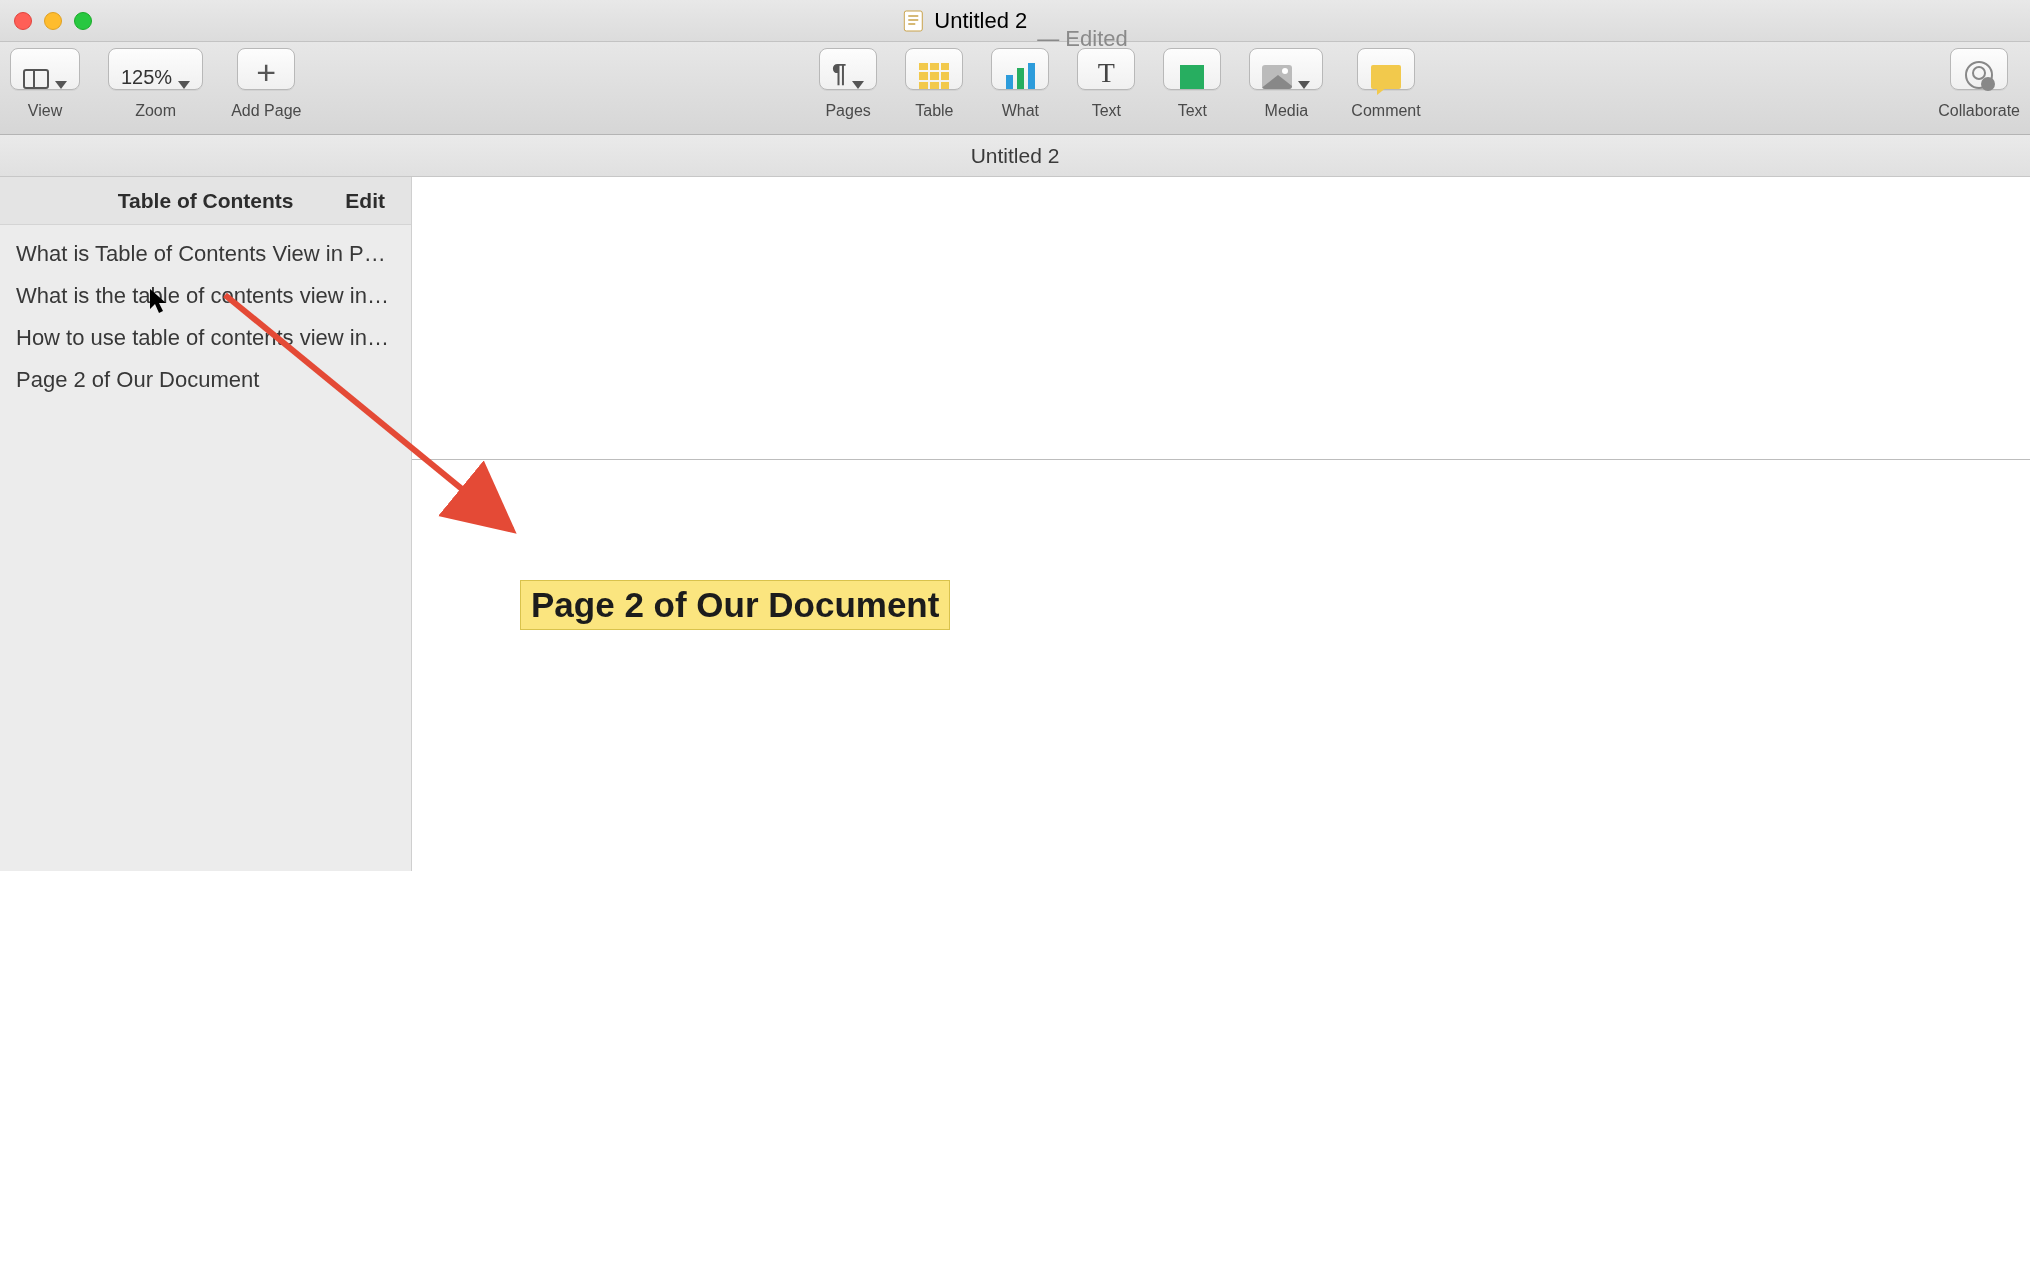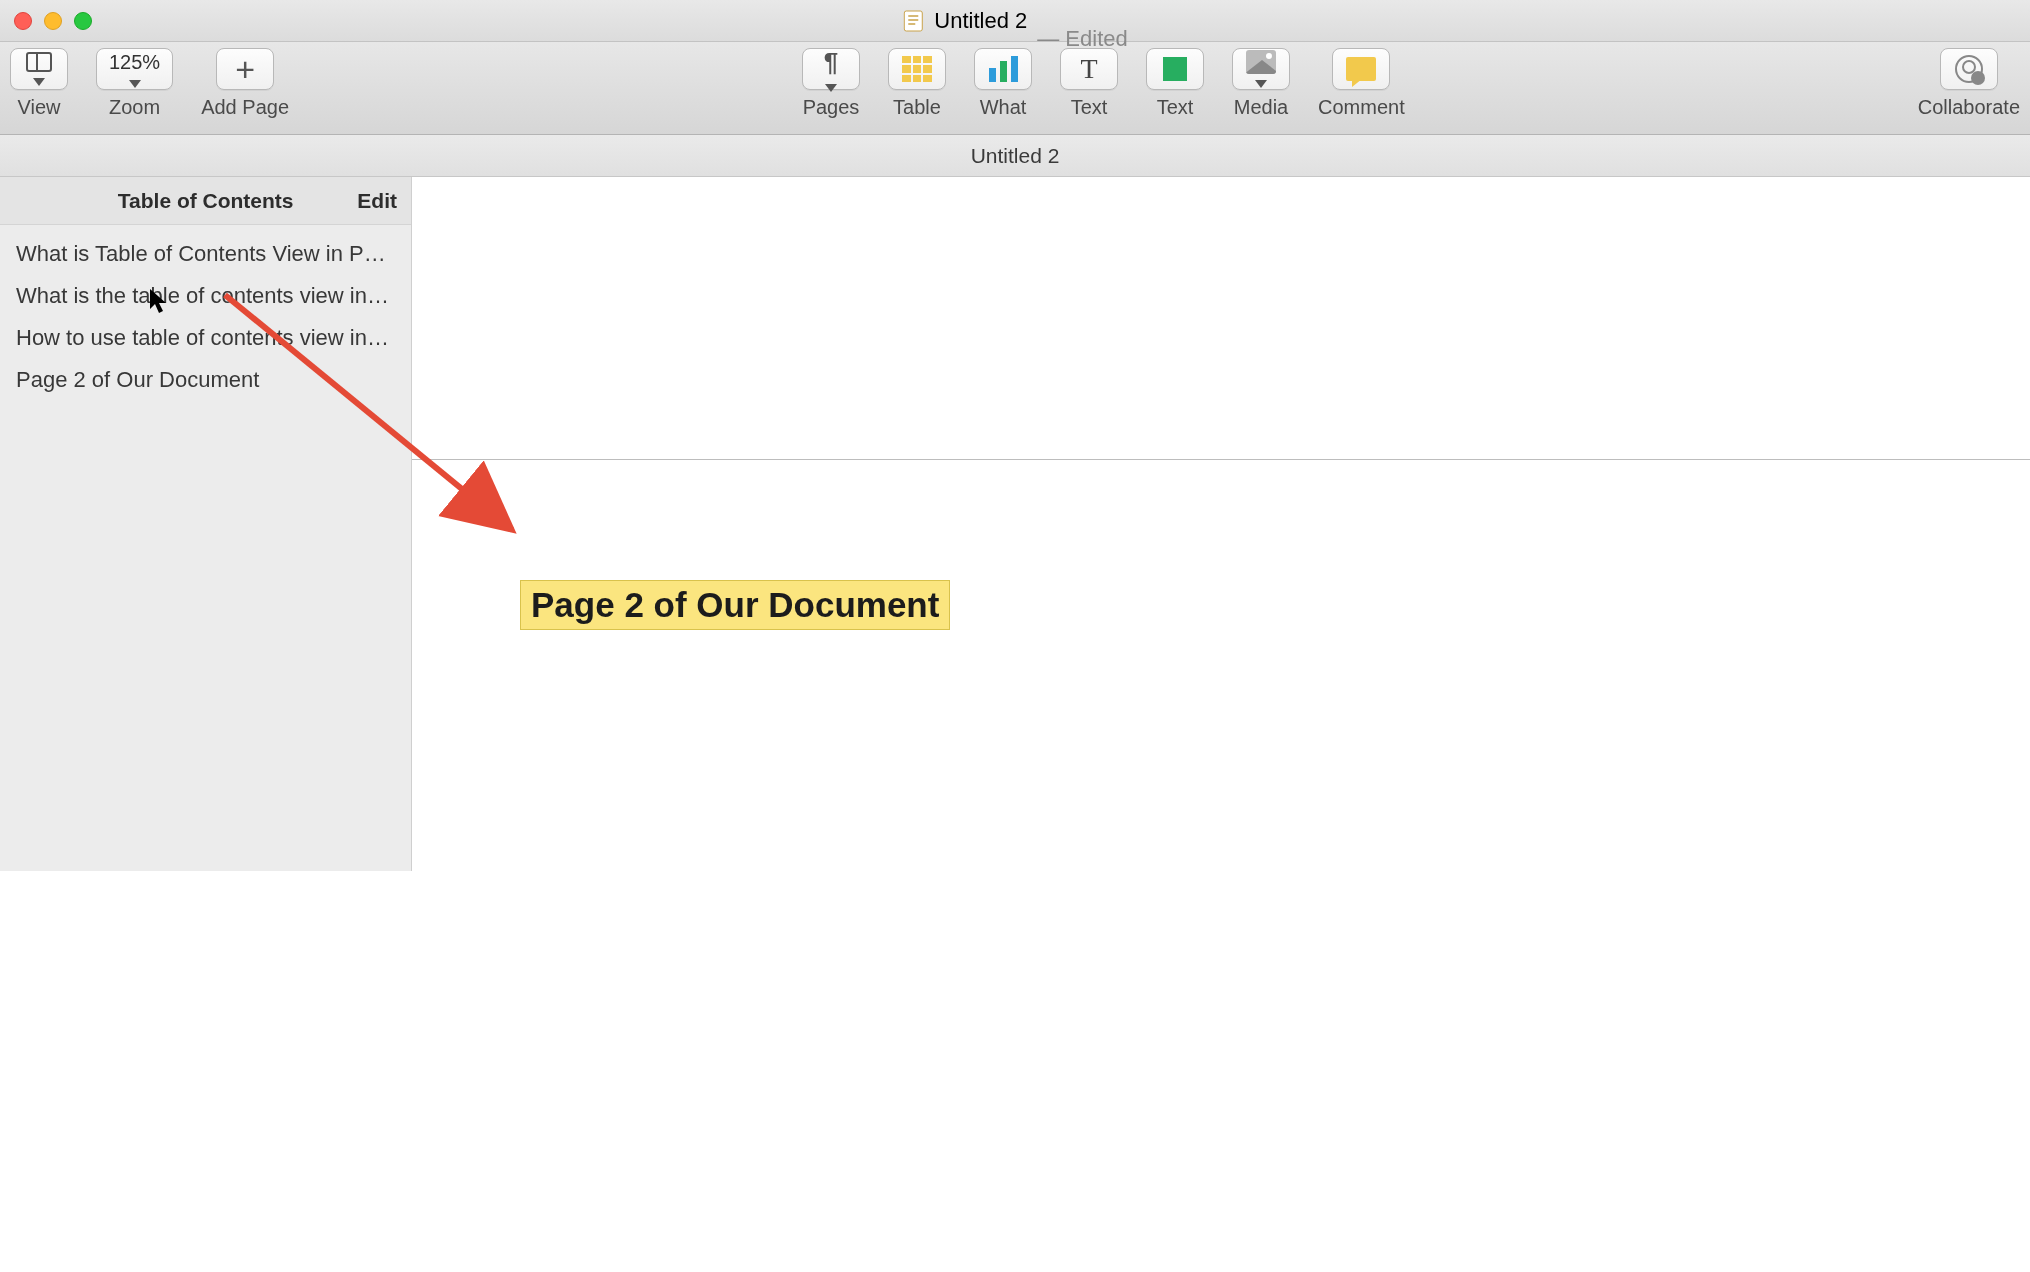--- a/index.html
+++ b/index.html
@@ -74,31 +74,30 @@
     margin-right: 28px;
   }
   .tool-group.last { margin-right: 0; }
   .tool-btn {
     height: 42px;
     min-width: 58px;
     background: linear-gradient(#fdfdfd, #f0f0f0);
     border: 1px solid #b8b8b8;
     border-radius: 8px;
     display: flex;
-    align-items: center;
+    align-items: flex-end;
     justify-content: center;
     gap: 6px;
     box-shadow: 0 1px 0 rgba(0,0,0,0.05);
     padding: 0 12px;
-    flex-direction: column;
   }
   .tool-label {
-    font-size: 20px;
+    font-size: 16px;
     color: #4a4a4a;
-    margin-top: 6px;
+    margin-top: 12px;
   }
   .chev-down {
     width: 0; height: 0;
     border-left: 6px solid transparent;
     border-right: 6px solid transparent;
     border-top: 8px solid #555;
   }
   .spacer { flex: 1; }
 
   
@@ -197,21 +196,21 @@
     width: 412px;
     background: #ececec;
     border-right: 1px solid #cfcfcf;
     display:flex; flex-direction:column;
   }
   .sidebar-header {
     height: 48px;
     background: #e4e4e4;
     border-bottom: 1px solid #d4d4d4;
     display:flex; align-items:center;
-    padding: 0 14px;
+    padding: 0 26px;
   }
   .sidebar-title {
     flex:1; text-align:center;
     font-weight:700; font-size:21px; color:#2d2d2d;
     padding-left: 40px;
   }
   .sidebar-edit { font-size:21px; color:#2d2d2d;font-weight:bold; }
   .toc-list { padding: 8px 0; }
   .toc-item {
     padding: 8px 16px;

